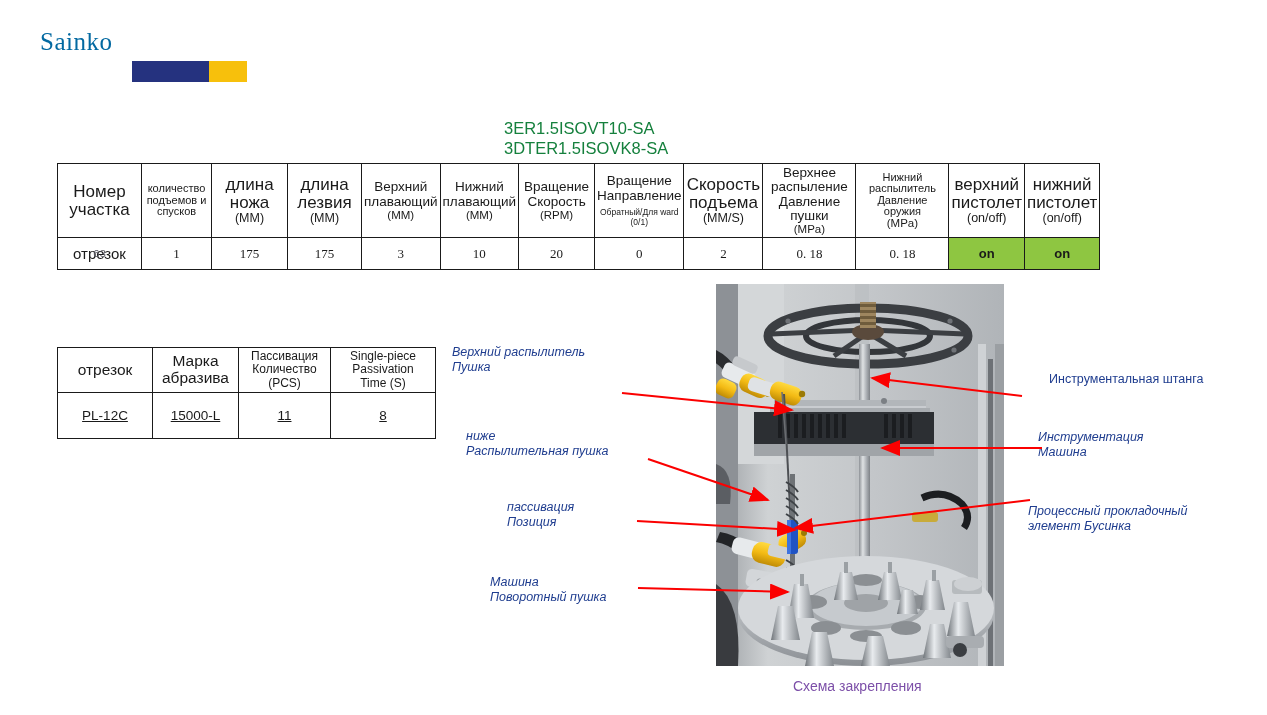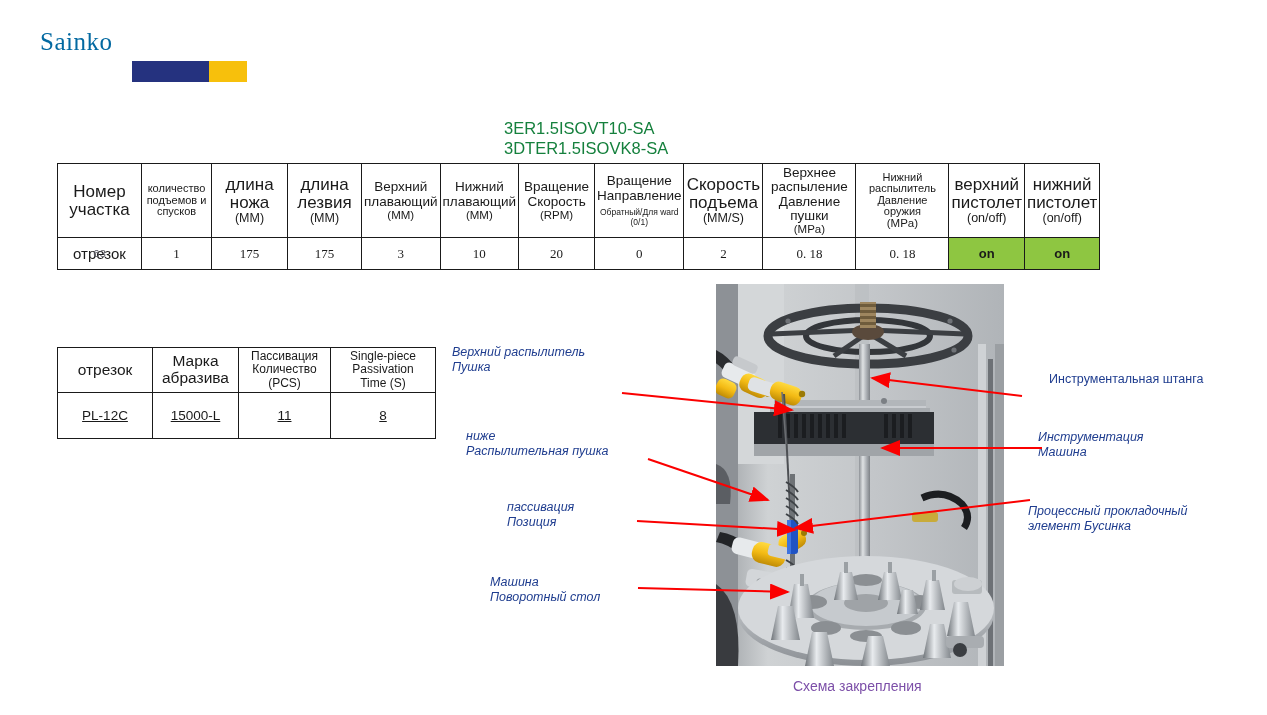--- a/index.html
+++ b/index.html
@@ -458,21 +458,21 @@
   <div>Распылительная пушка</div>
 </div>
 
 <div class="anno c" style="left:507px; top:500px; width:180px;">
   <div>пассивация</div>
   <div>Позиция</div>
 </div>
 
 <div class="anno c" style="left:490px; top:575px; width:186px;">
   <div>Машина</div>
-  <div>Поворотный стол</div>
+  <div>Поворотный пушка</div>
 </div>
 
 <div class="anno l" style="left:1034px; top:372px;">
   <div>Инструментальная штанга</div>
 </div>
 
 <div class="anno c" style="left:1038px; top:430px; width:200px;">
   <div>Инструментация</div>
   <div>Машина</div>
 </div>

